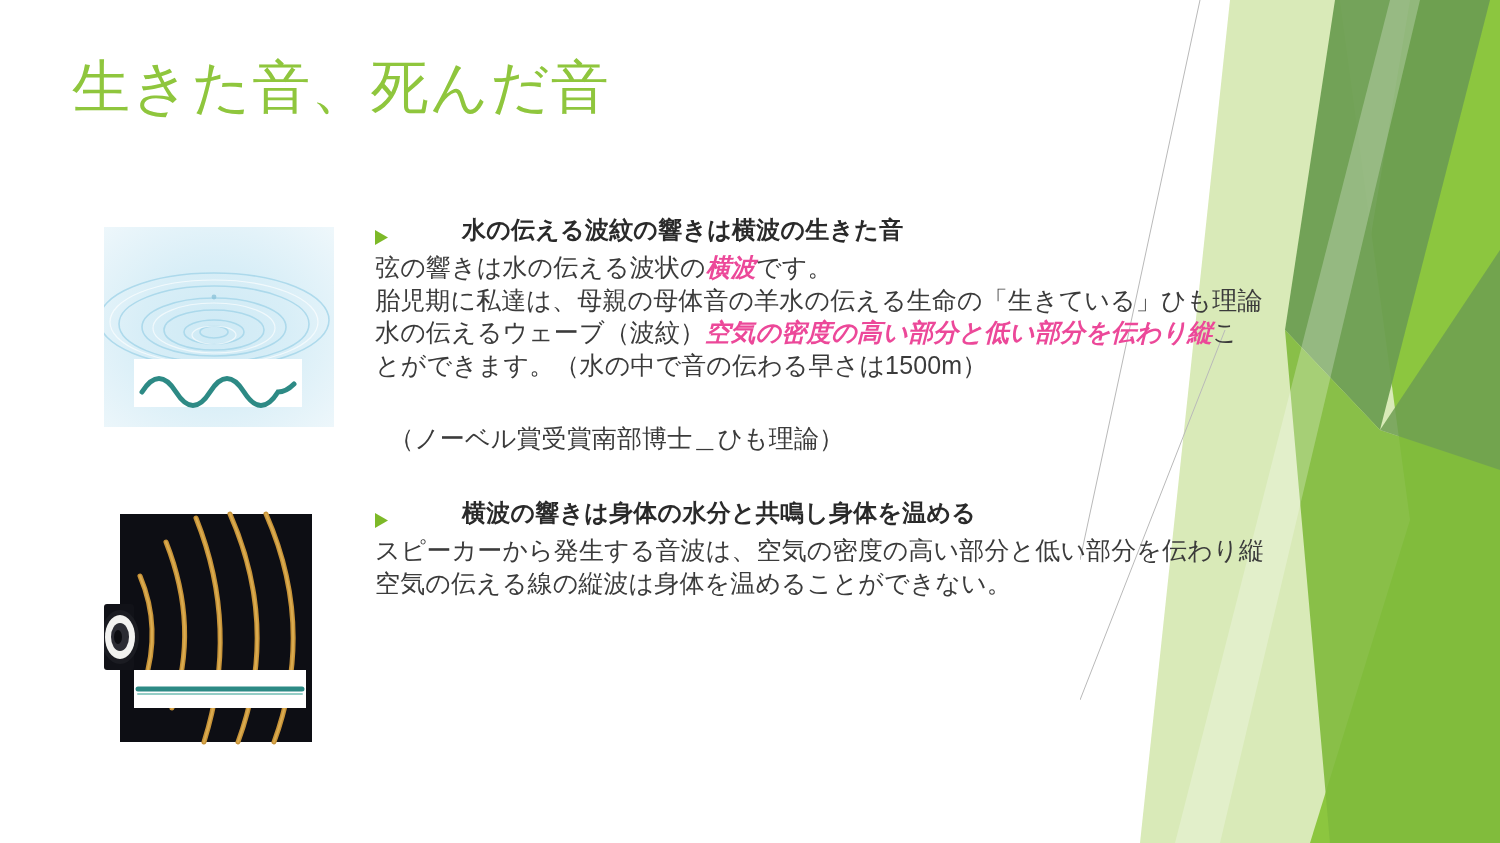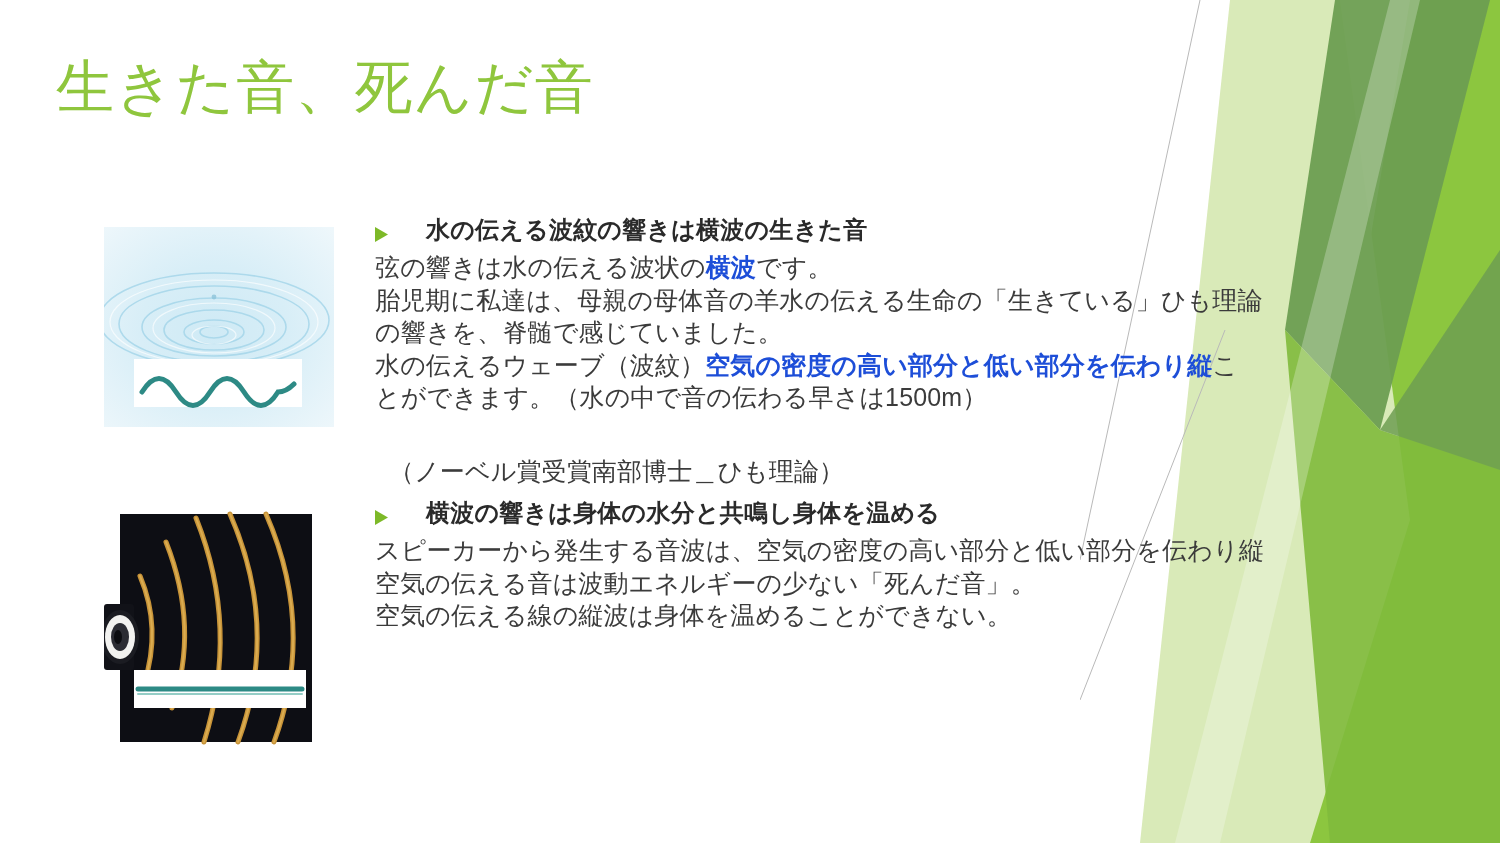--- a/index.html
+++ b/index.html
@@ -31,21 +31,21 @@
   }
   #facet-decor svg {
     display: block;
     width: 100%;
     height: 100%;
   }
 
   
   #title {
     position: absolute;
-    left: 56px;
+    left: 72px;
     top: 54px;
     font-size: 58px;
     line-height: 1.15;
     letter-spacing: 0.02em;
     color: #8FC63D;
     font-weight: 400;
     white-space: nowrap;
   }
 
   
@@ -64,22 +64,23 @@
   .thumb svg { display: block; width: 100%; height: 100%; }
 
   .textcol {
     position: absolute;
     left: 375px;
     width: 915px;
   }
 
   .heading-row {
     display: flex;
-    align-items: center;
+    align-items: flex-end;
     margin: 0 0 6px 0;
+    gap: 36px;
   }
   .bullet-marker {
     flex: 0 0 auto;
     width: 13px;
     height: 15px;
     margin-top: 9px;
     margin-right: 38px;
   }
   .bullet-marker svg { display: block; width: 100%; height: 100%; }
 
@@ -91,21 +92,21 @@
     letter-spacing: 0.01em;
   }
 
   .body-lines {
     font-size: 25px;
     line-height: 1.30;
     color: #3b3b3b;
     letter-spacing: 0.005em;
   }
   .body-lines .line { white-space: nowrap; }
-  .body-lines b { font-weight: bold; color: #1d4ed8; }
+  .body-lines b { font-weight: bold; color: #ec4899; font-style: italic; }
   .indent-1 { padding-left: 14px; margin-top: 41px; }
 </style>
 </head>
 <body>
 
 <div id="slide">
 
   <div id="facet-decor">
     <svg viewBox="0 0 420 843" preserveAspectRatio="none">
       <polygon points="420,0 420,843 190,843 330,0" fill="#8CC63F"></polygon>
@@ -157,21 +158,20 @@
         <span class="bullet-marker">
           <svg viewBox="0 0 13 15">
             <polygon points="0,0 13,7.5 0,15" fill="#7DB928"></polygon>
           </svg>
         </span>
         <span class="heading-text">水の伝える波紋の響きは横波の生きた音</span>
       </div>
       <div class="body-lines">
         <div class="line"><span>弦の響きは水の伝える波状の</span><b>横波</b><span>です。</span></div>
         <div class="line"><span>胎児期に私達は、母親の母体音の羊水の伝える生命の「生きている」ひも理論</span></div>
-        <div class="line"><span>の響きを、脊髄で感じていました。</span></div>
         <div class="line"><span>水の伝えるウェーブ（波紋）</span><b>空気の密度の高い部分と低い部分を伝わり縦</b><span>こ</span></div>
         <div class="line"><span>とができます。（水の中で音の伝わる早さは1500m）</span></div>
         <div class="line indent-1"><span>（ノーベル賞受賞南部博士＿ひも理論）</span></div>
       </div>
     </div>
   </div>
 
   <div class="block" id="block-2">
 
     <div class="thumb" id="thumb-2">
@@ -208,19 +208,18 @@
       <div class="heading-row">
         <span class="bullet-marker">
           <svg viewBox="0 0 13 15">
             <polygon points="0,0 13,7.5 0,15" fill="#7DB928"></polygon>
           </svg>
         </span>
         <span class="heading-text">横波の響きは身体の水分と共鳴し身体を温める</span>
       </div>
       <div class="body-lines">
         <div class="line"><span>スピーカーから発生する音波は、空気の密度の高い部分と低い部分を伝わり縦</span></div>
-        <div class="line"><span>空気の伝える音は波動エネルギーの少ない「死んだ音」。</span></div>
         <div class="line"><span>空気の伝える線の縦波は身体を温めることができない。</span></div>
       </div>
     </div>
   </div>
 
 </div>
 
 </body></html>

